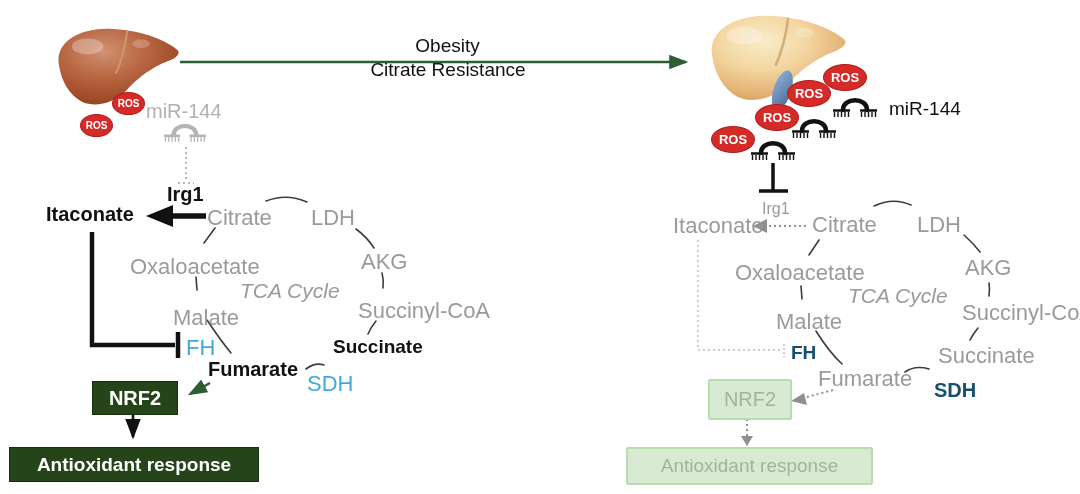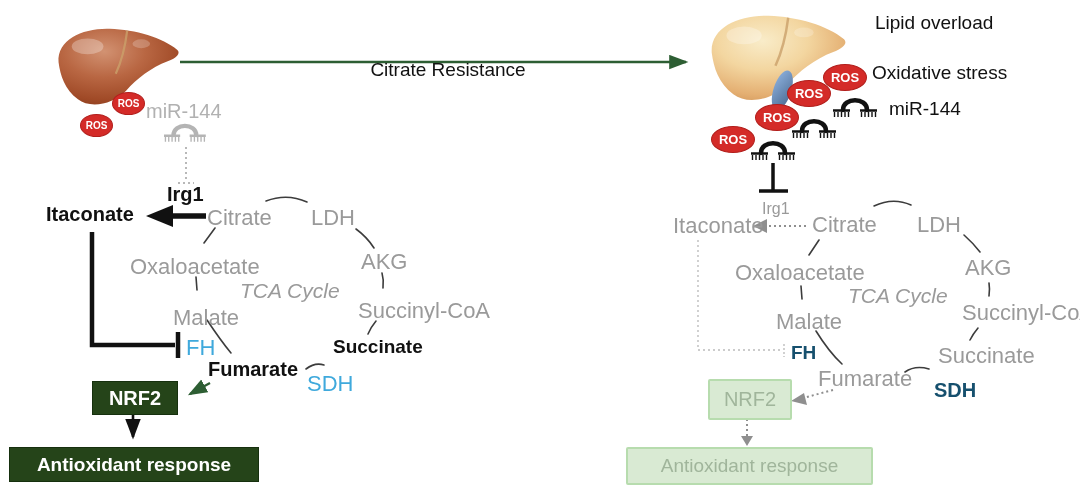--- a/index.html
+++ b/index.html
@@ -167,20 +167,21 @@
       <line x1="833" y1="390" x2="803" y2="398" stroke="#8f8f8f" stroke-width="2" stroke-dasharray="2 3"></line>
       <polygon points="791,401 804,393 807,405" fill="#8f8f8f"></polygon>
     </g>
 
     <g>
       <line x1="747" y1="419" x2="747" y2="437" stroke="#8f8f8f" stroke-width="2" stroke-dasharray="2 3"></line>
       <polygon points="747,446 741,436 753,436" fill="#8f8f8f"></polygon>
     </g>
   </svg>
 
+  <div class="lbl blk f19 center" style="left:375px;top:36px;width:145px;">Obesity</div>
   <div class="lbl blk f19 center" style="left:362px;top:60px;width:172px;">Citrate Resistance</div>
 
   <div class="ros small" style="left:112px;top:92px;">
       <span>ROS</span>
     </div>
   <div class="ros small" style="left:80px;top:114px;">
       <span>ROS</span>
     </div>
 
   <div class="lbl lightgray f20" style="left:146px;top:101px;">miR-144</div>
@@ -199,22 +200,20 @@
   <div class="lbl gray f18" style="left:173px;top:306px;">Malate</div>
   <div class="lbl gray f18" style="left:130px;top:255px;">Oxaloacetate</div>
 
   <div class="gbox f20" style="left:92px;top:381px;width:84px;height:32px;">
     <span>NRF2</span>
   </div>
   <div class="gbox f19" style="left:9px;top:447px;width:248px;height:33px;">
     <span>Antioxidant response</span>
   </div>
 
-  <div class="lbl blk f19" style="left:875px;top:13px;">Lipid overload</div>
-  <div class="lbl blk f19" style="left:872px;top:63px;">Oxidative stress</div>
   <div class="lbl blk f19" style="left:889px;top:99px;">miR-144</div>
 
   <div class="ros big" style="left:711px;top:126px;">
       <span>ROS</span>
     </div>
   <div class="ros big" style="left:755px;top:104px;">
       <span>ROS</span>
     </div>
   <div class="ros big" style="left:787px;top:80px;">
       <span>ROS</span>

